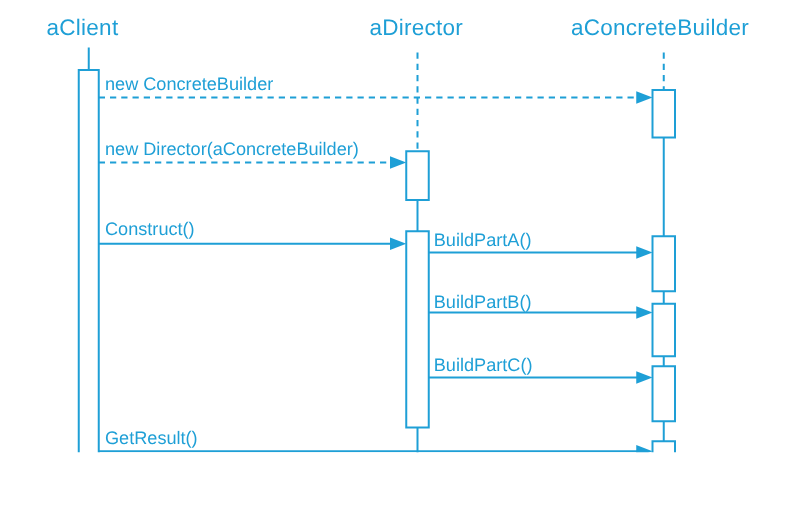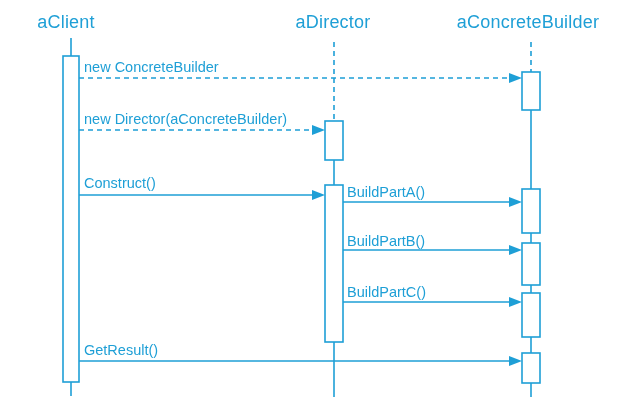--- a/index.html
+++ b/index.html
@@ -4,21 +4,21 @@
 <style>
   :root { --accent: #1E9FD6; }
   html, body {
     margin: 0;
     padding: 0;
     background: #ffffff;
   }
   .stage {
     position: relative;
     width: 644px;
-    height: 415px;
+    height: 362px;
     background: #ffffff;
     overflow: hidden;
   }
   svg { display: block; color: var(--accent); }
   text {
     fill: currentColor;
     font-family: "Liberation Sans", sans-serif;
   }
   .hdr   { font-size: 18px; letter-spacing: 0.2px; }
   .mid   { text-anchor: middle; }

